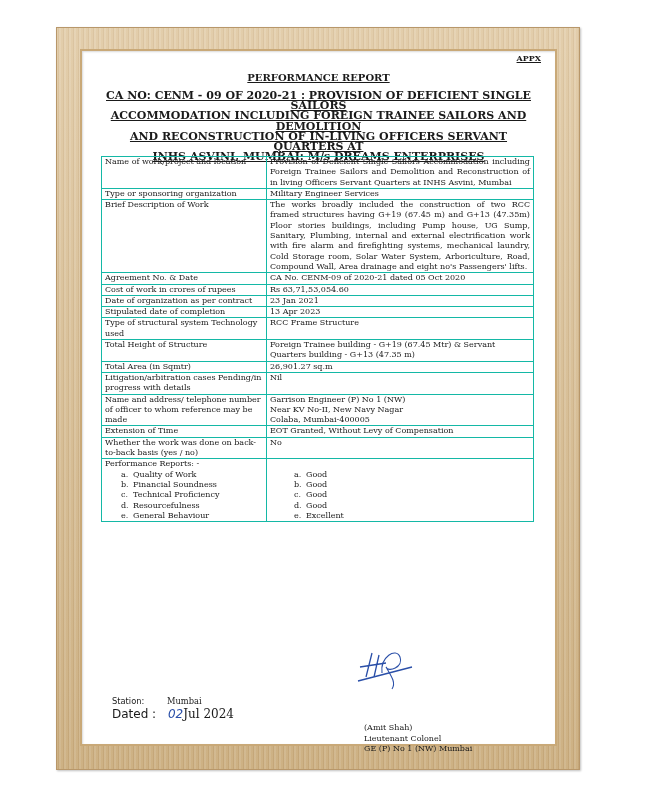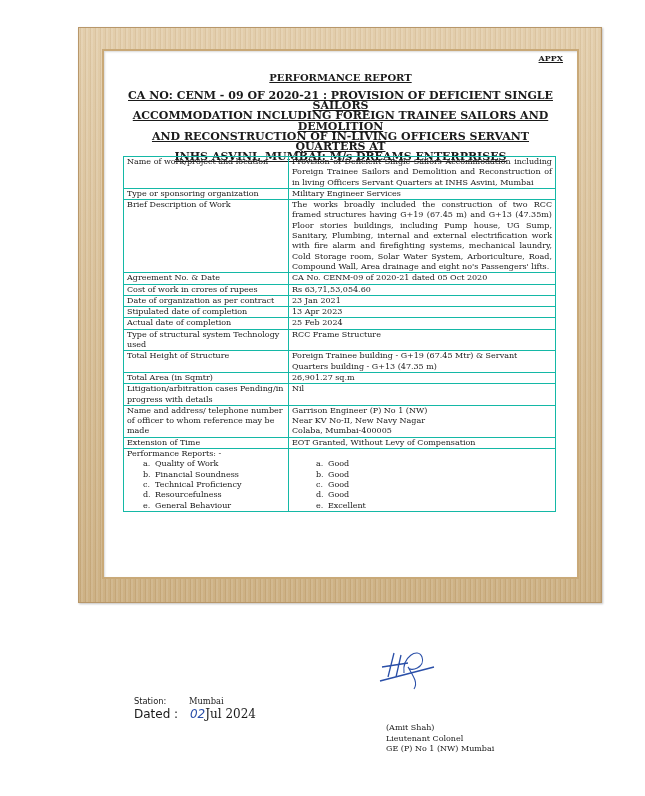--- a/index.html
+++ b/index.html
@@ -1,21 +1,21 @@
 <!DOCTYPE html>
 <html><head>
 <meta charset="utf-8">
 <style>
   html, body { margin: 0; padding: 0; }
   body {
     width: 645px; height: 796px; background: #ffffff; position: relative; overflow: hidden;
     font-family: "DejaVu Serif", "Liberation Serif", serif; color: #1a1a1a;
   }
   .frame {
-    position: absolute; left: 78px; top: 27px; width: 524px; height: 576px;
+    position: absolute; left: 56px; top: 27px; width: 524px; height: 743px;
     box-sizing: border-box;
     background:
       repeating-linear-gradient(90deg, rgba(255,255,255,0.0) 0 2px, rgba(160,120,70,0.18) 2px 3px, rgba(255,255,255,0.12) 3px 5px);
     background-color: #d9bd8f;
     box-shadow: 1px 1px 2px rgba(0,0,0,0.25);
   }
   .frame::before {
     content: ""; position: absolute; inset: 0;
     border: 1px solid #b8976a;
     background:
@@ -115,24 +115,20 @@
         </tr>
         <tr>
           <td class="lbl">Date of organization as per contract</td>
           <td class="val">23 Jan 2021</td>
         </tr>
         <tr>
           <td class="lbl">Stipulated date of completion</td>
           <td class="val">13 Apr 2023</td>
         </tr>
         <tr>
-          <td class="lbl">Actual date of completion</td>
-          <td class="val">25 Feb 2024</td>
-        </tr>
-        <tr>
           <td class="lbl">Type of structural system Technology used</td>
           <td class="val">RCC Frame Structure</td>
         </tr>
         <tr>
           <td class="lbl">Total Height of Structure</td>
           <td class="val">Foreign Trainee building - G+19 (67.45 Mtr) &amp; Servant Quarters building - G+13 (47.35 m)</td>
         </tr>
         <tr>
           <td class="lbl">Total Area (in Sqmtr)</td>
           <td class="val">26,901.27 sq.m</td>
@@ -145,20 +141,24 @@
           <td class="lbl">Name and address/ telephone number of officer to whom reference may be made</td>
           <td class="val">
             <div>Garrison Engineer (P) No 1 (NW)</div>
             <div>Near KV No-II, New Navy Nagar</div>
             <div>Colaba, Mumbai-400005</div>
           </td>
         </tr>
         <tr>
           <td class="lbl">Extension of Time</td>
           <td class="val">EOT Granted, Without Levy of Compensation</td>
+        </tr>
+        <tr>
+          <td class="lbl">Whether the work was done on back-to-back basis (yes / no)</td>
+          <td class="val">No</td>
         </tr>
         <tr>
           <td class="lbl">
             <div>Performance Reports: -</div>
             <ul class="perf-list">
               <li><span class="lt">a.</span><span>Quality of Work</span></li>
               <li><span class="lt">b.</span><span>Financial Soundness</span></li>
               <li><span class="lt">c.</span><span>Technical Proficiency</span></li>
               <li><span class="lt">d.</span><span>Resourcefulness</span></li>
               <li><span class="lt">e.</span><span>General Behaviour</span></li>

